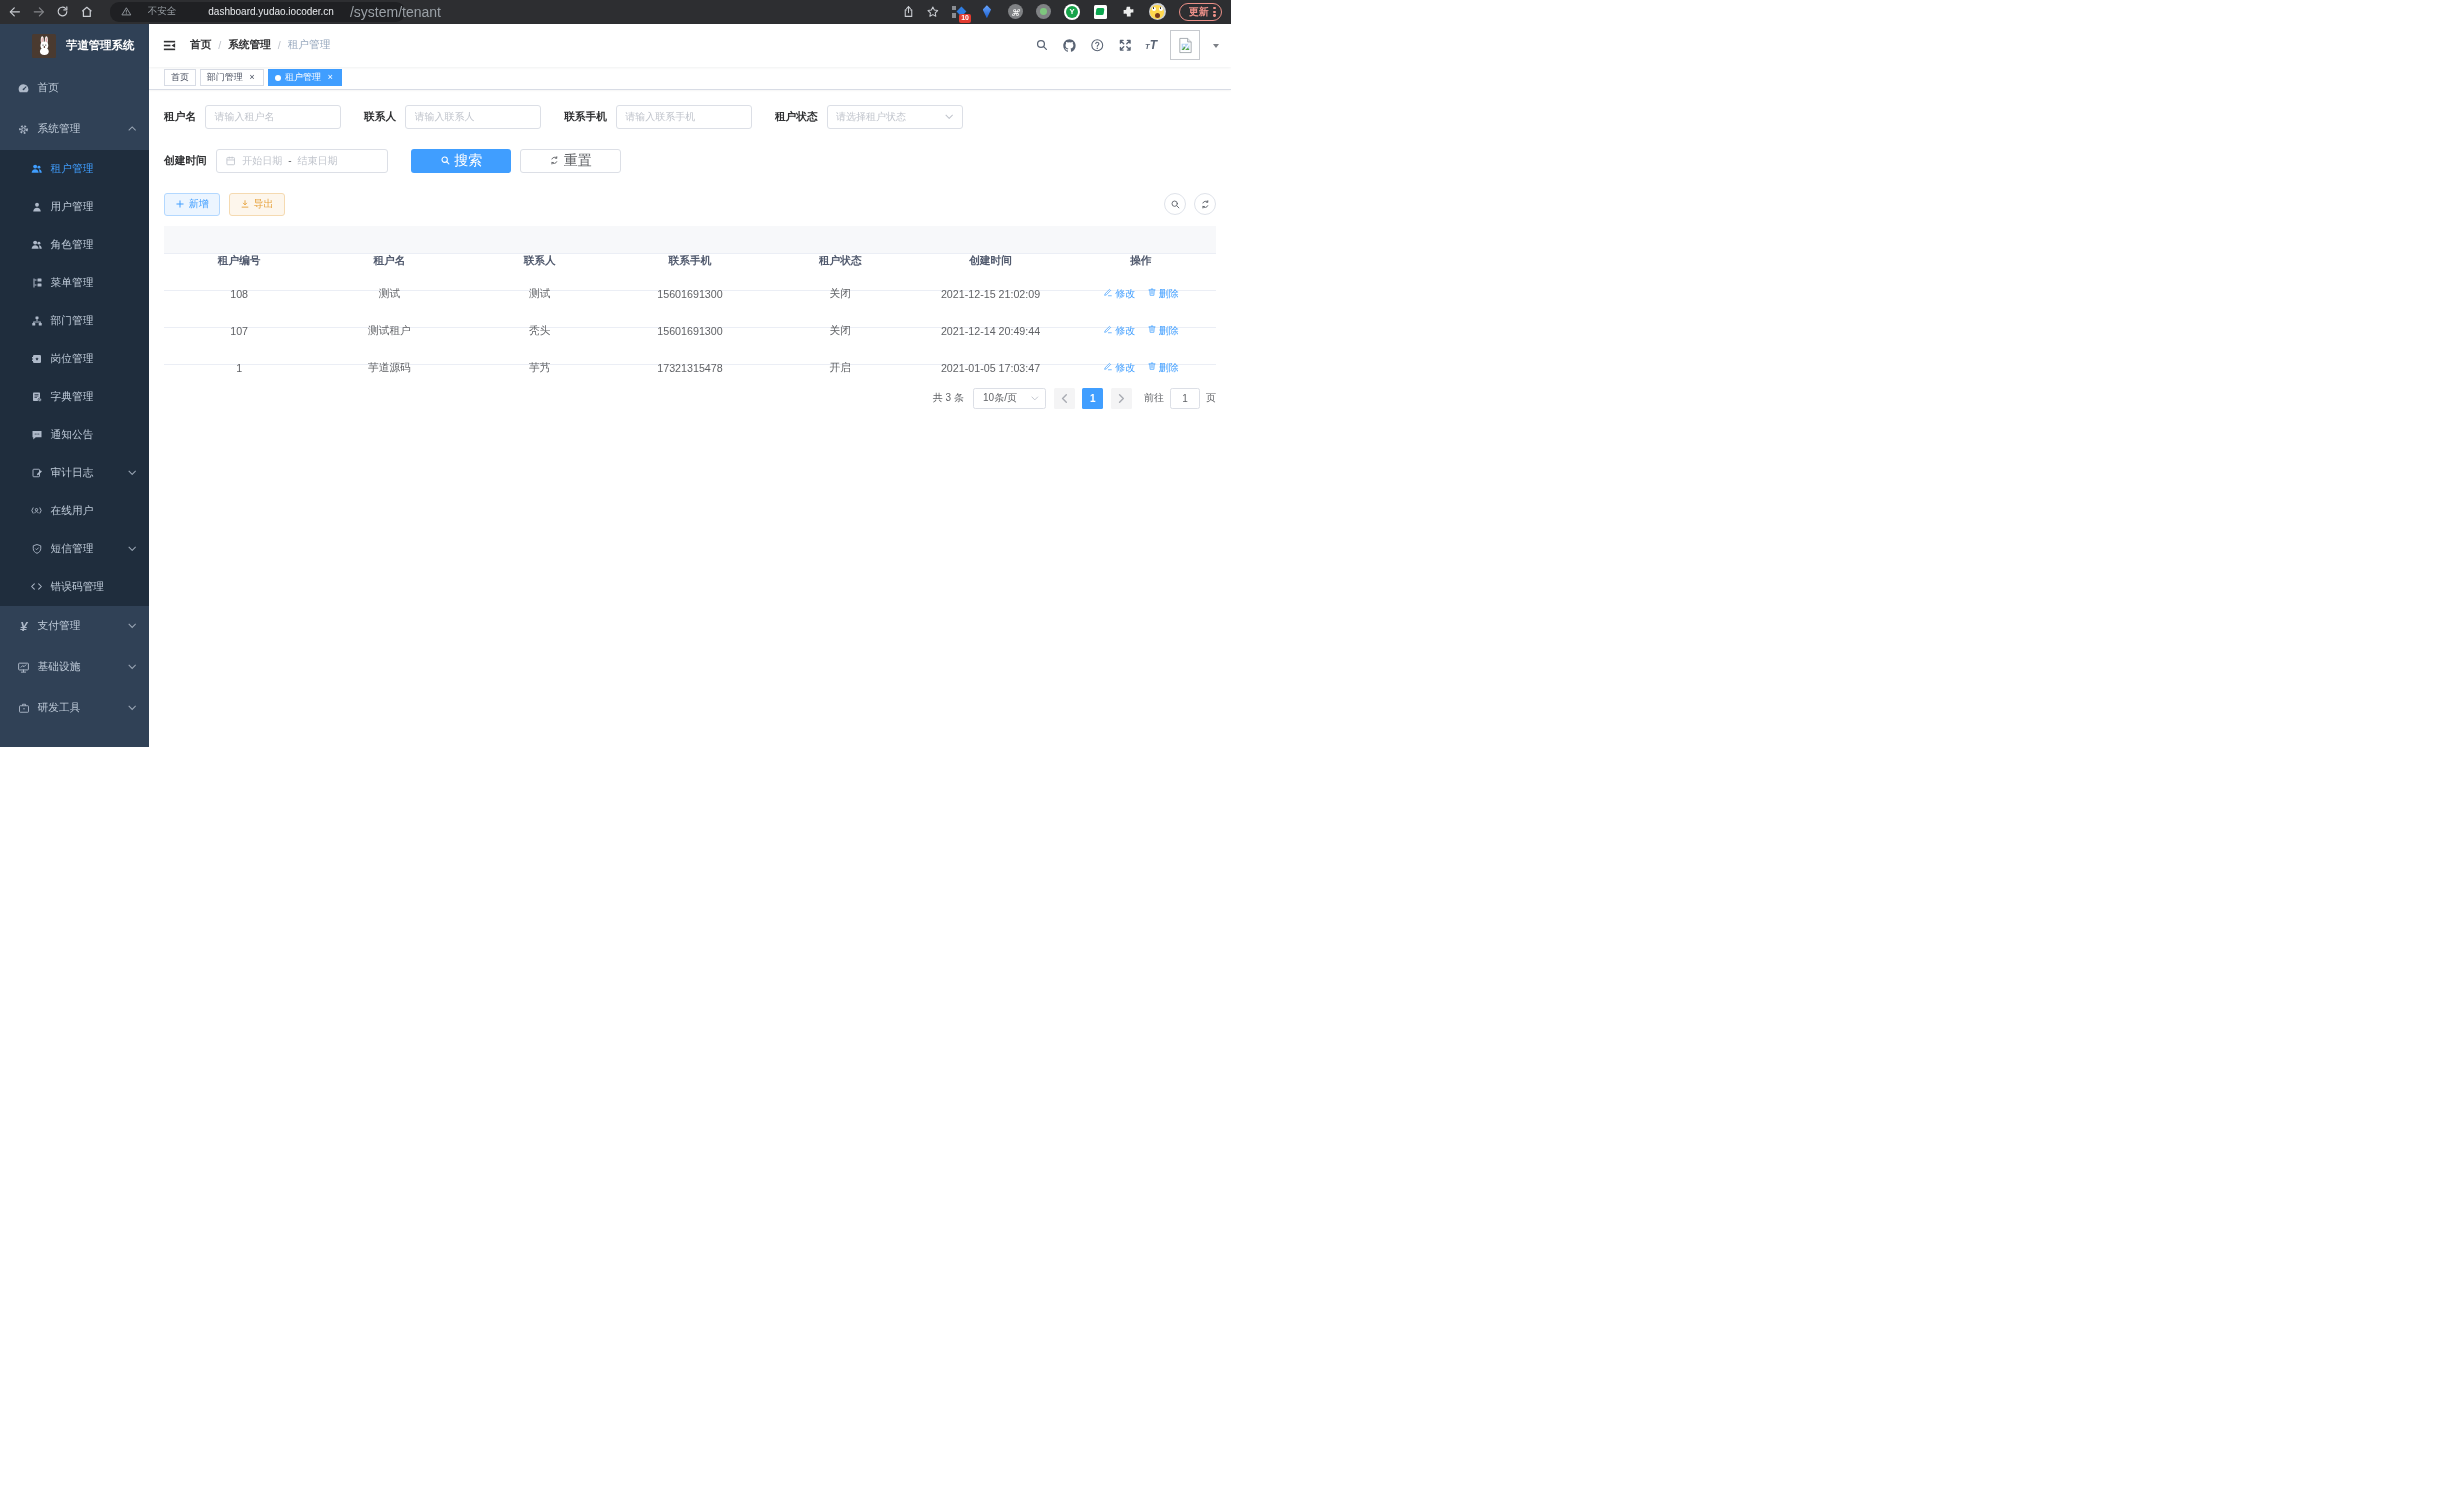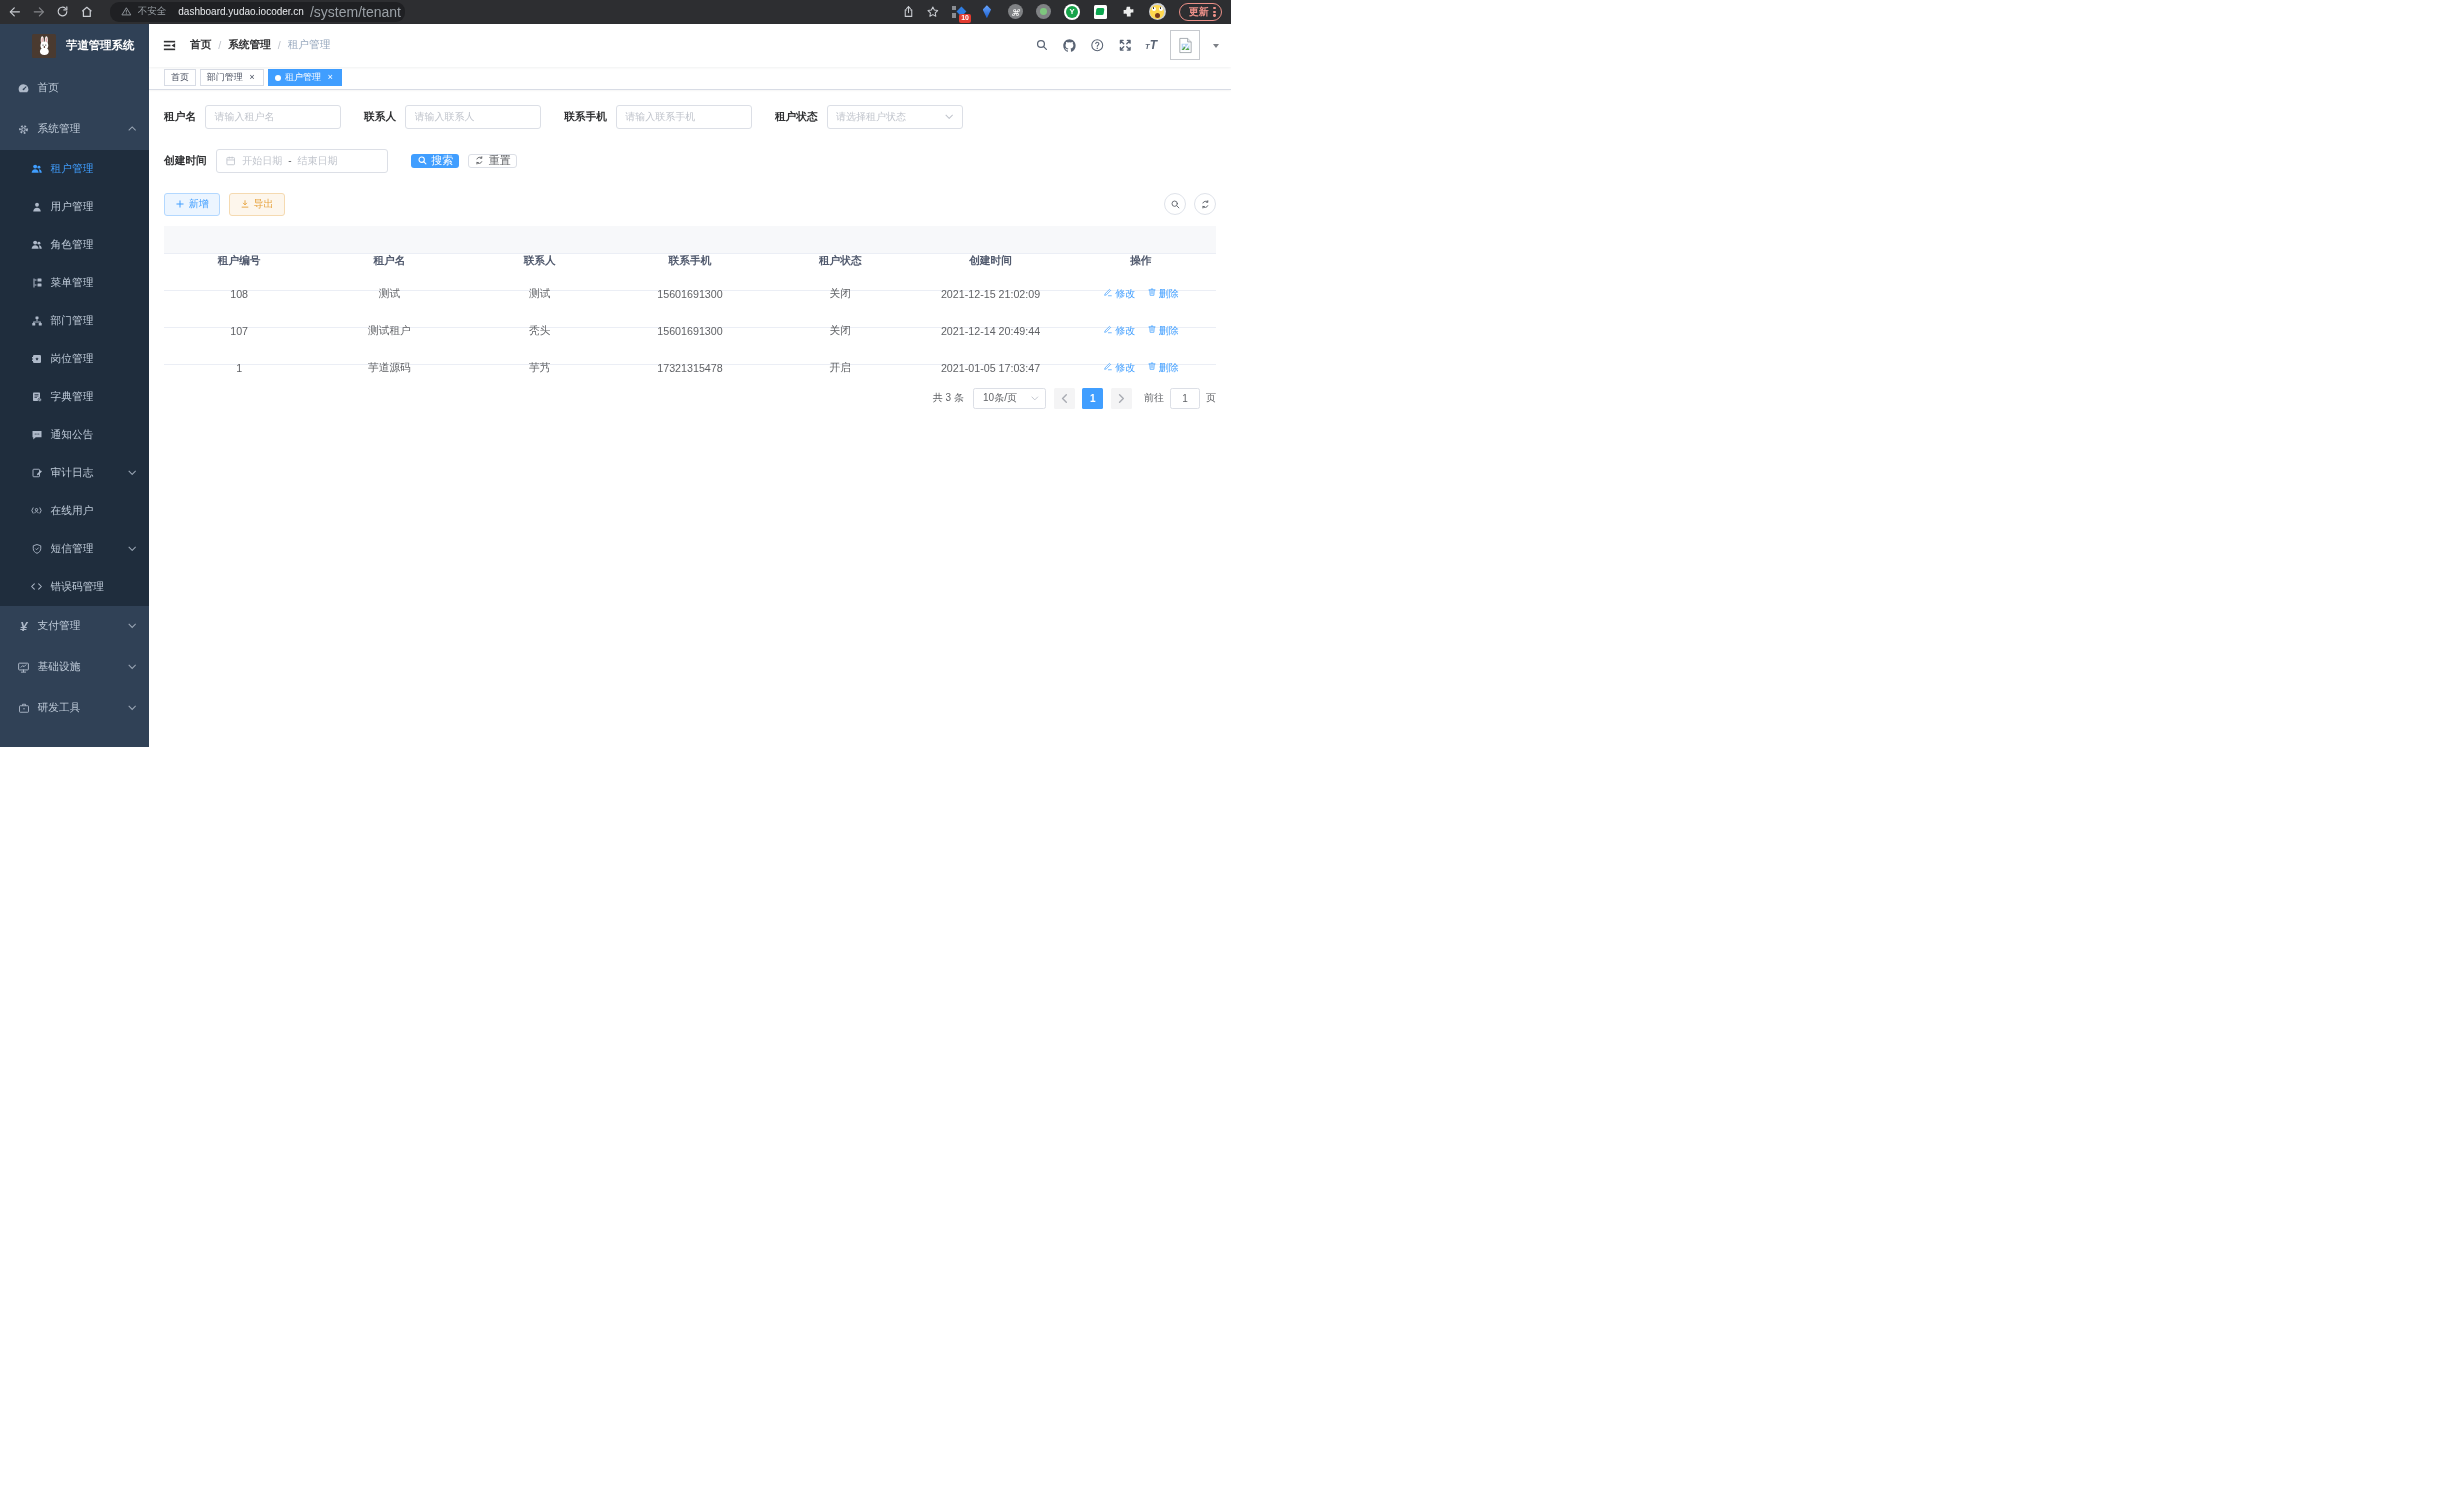--- a/index.html
+++ b/index.html
@@ -3,21 +3,21 @@
 <meta charset="utf-8">
 <style>
   * { box-sizing: border-box; margin: 0; padding: 0; }
   html,body { width:1231px; height:747px; overflow:hidden; font-family:"Liberation Sans", sans-serif; background:#fff; }
   svg { display:block; }
 
   
   .btoolbar { height:23.6px; background:#2d2e31; display:flex; align-items:center; padding:0 9px 0 7.6px; gap:10.7px; }
   .bt-ic { color:#c9ccd1; cursor:pointer; display:flex; }
   .bt-ic.dim { color:#85878b; }
-  .url-pill { height:20px; width:295px; background:#1f2023; border-radius:9px; display:flex; align-items:center; padding:0 10.7px; gap:6px; margin-left:6px; cursor:text; }
+  .url-pill { height:20px; width:295px; background:#1f2023; border-radius:9px; display:flex; align-items:center; padding:0 10.7px; gap:16px; margin-left:6px; cursor:text; }
   .sec-label { color:#9aa0a6; font-size:9.5px; white-space:nowrap; }
   .url-div { width:0.8px; height:10.7px; background:#4a4d51; }
   .url-host { color:#e8eaed; font-size:10px; white-space:nowrap; }
   .url-path { color:#9aa0a6; font-size:14px; white-space:nowrap; }
   .ext-row { display:flex; align-items:center; gap:11.4px; }
   .ext { width:17px; height:17px; position:relative; display:flex; align-items:center; justify-content:center; cursor:pointer; }
   .ext .badge { position:absolute; bottom:-2.3px; right:-3.8px; background:#e33b30; color:#fff; font-size:6.9px; line-height:8.4px; padding:0 1.9px; border-radius:1.9px; font-weight:700; }
   .sq1,.sq2 { position:absolute; width:4.6px; height:4.6px; background:#8a8d92; left:1.5px; }
   .sq1 { top:2.3px; } .sq2 { bottom:2.3px; }
   .diam { position:absolute; width:6.9px; height:6.9px; background:#2f7de1; right:2.3px; top:4.6px; transform:rotate(45deg); }
@@ -86,21 +86,21 @@
   .fitem { display:flex; align-items:center; margin-right:23px; }
   .flabel { font-size:10.7px; font-weight:700; color:#303133; margin-right:9px; white-space:nowrap; }
   .inp { width:136px; height:24px; border:0.8px solid #dcdfe6; border-radius:3px; padding:0 8.4px; font-size:10px; color:#606266; background:#fff; display:flex; align-items:center; }
   .inp input { border:none; outline:none; width:100%; font-size:10px; color:#606266; font-family:inherit; }
   .inp input::placeholder { color:#c0c4cc; }
   .sel { justify-content:space-between; cursor:pointer; }
   .ph { color:#c0c4cc; }
   .sel-arrow { color:#c0c4cc; display:flex; }
   .dr { width:172px; gap:6px; color:#c0c4cc;padding-left:8px; }
   .dr .dsep { color:#606266; }
-  .btn { height:14px; border-radius:3px; font-size:11px; display:inline-flex; align-items:center; gap:3.8px; padding:0 5px; cursor:pointer; border:0.8px solid transparent; white-space:nowrap; }
+  .btn { height:24px; border-radius:3px; font-size:14px; display:inline-flex; align-items:center; gap:3.8px; padding:0 28px; cursor:pointer; border:0.8px solid transparent; white-space:nowrap; }
   .btn-primary { background:#409eff; color:#fff; }
   .btn-plain { background:#fff; border-color:#dcdfe6; color:#606266; }
   .btn-sm { height:23px; padding:0 10px; font-size:10px; }
   .btn-add { background:#ecf5ff; border-color:#b3d8ff; color:#409eff; }
   .btn-export { background:#fdf6ec; border-color:#f5dab1; color:#e6a23c; }
   .actrow { display:flex; align-items:center; margin:0 0 10px 0; }
   .act-right { margin-left:auto; display:flex; gap:7.6px; }
   .cbtn { width:22px; height:22px; border-radius:50%; border:0.8px solid #dfe3ea; background:#fff; color:#5a5e66; display:flex; align-items:center; justify-content:center; cursor:pointer; }
 
   

